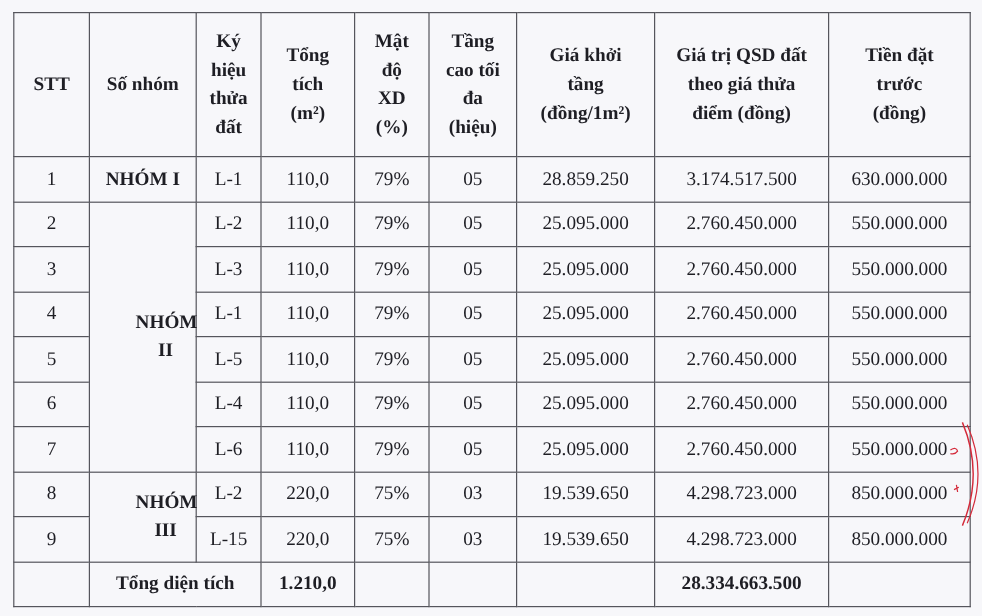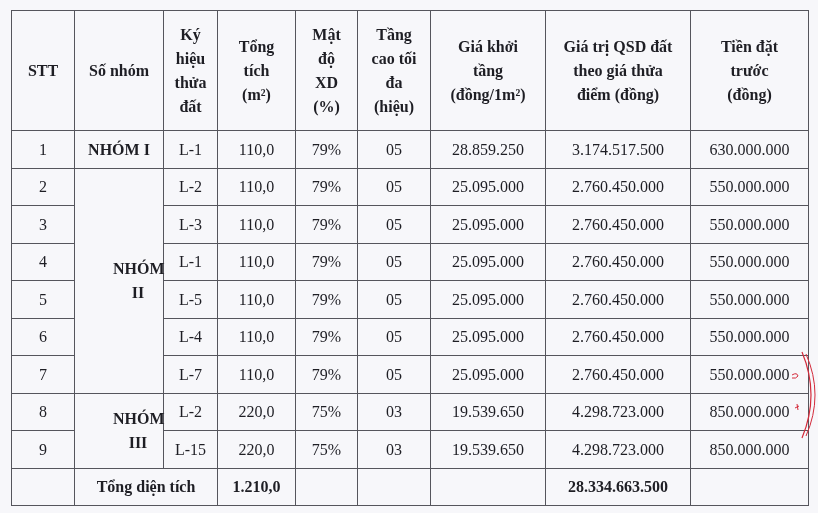--- a/index.html
+++ b/index.html
@@ -154,21 +154,21 @@
     <td>L-4</td>
     <td>110,0</td>
     <td>79%</td>
     <td>05</td>
     <td>25.095.000</td>
     <td>2.760.450.000</td>
     <td>550.000.000</td>
   </tr>
   <tr class="row">
     <td>7</td>
-    <td>L-7</td>
+    <td>L-6</td>
     <td>110,0</td>
     <td>79%</td>
     <td>05</td>
     <td>25.095.000</td>
     <td>2.760.450.000</td>
     <td>550.000.000</td>
   </tr>
 
   <tr class="row">
     <td>8</td>

